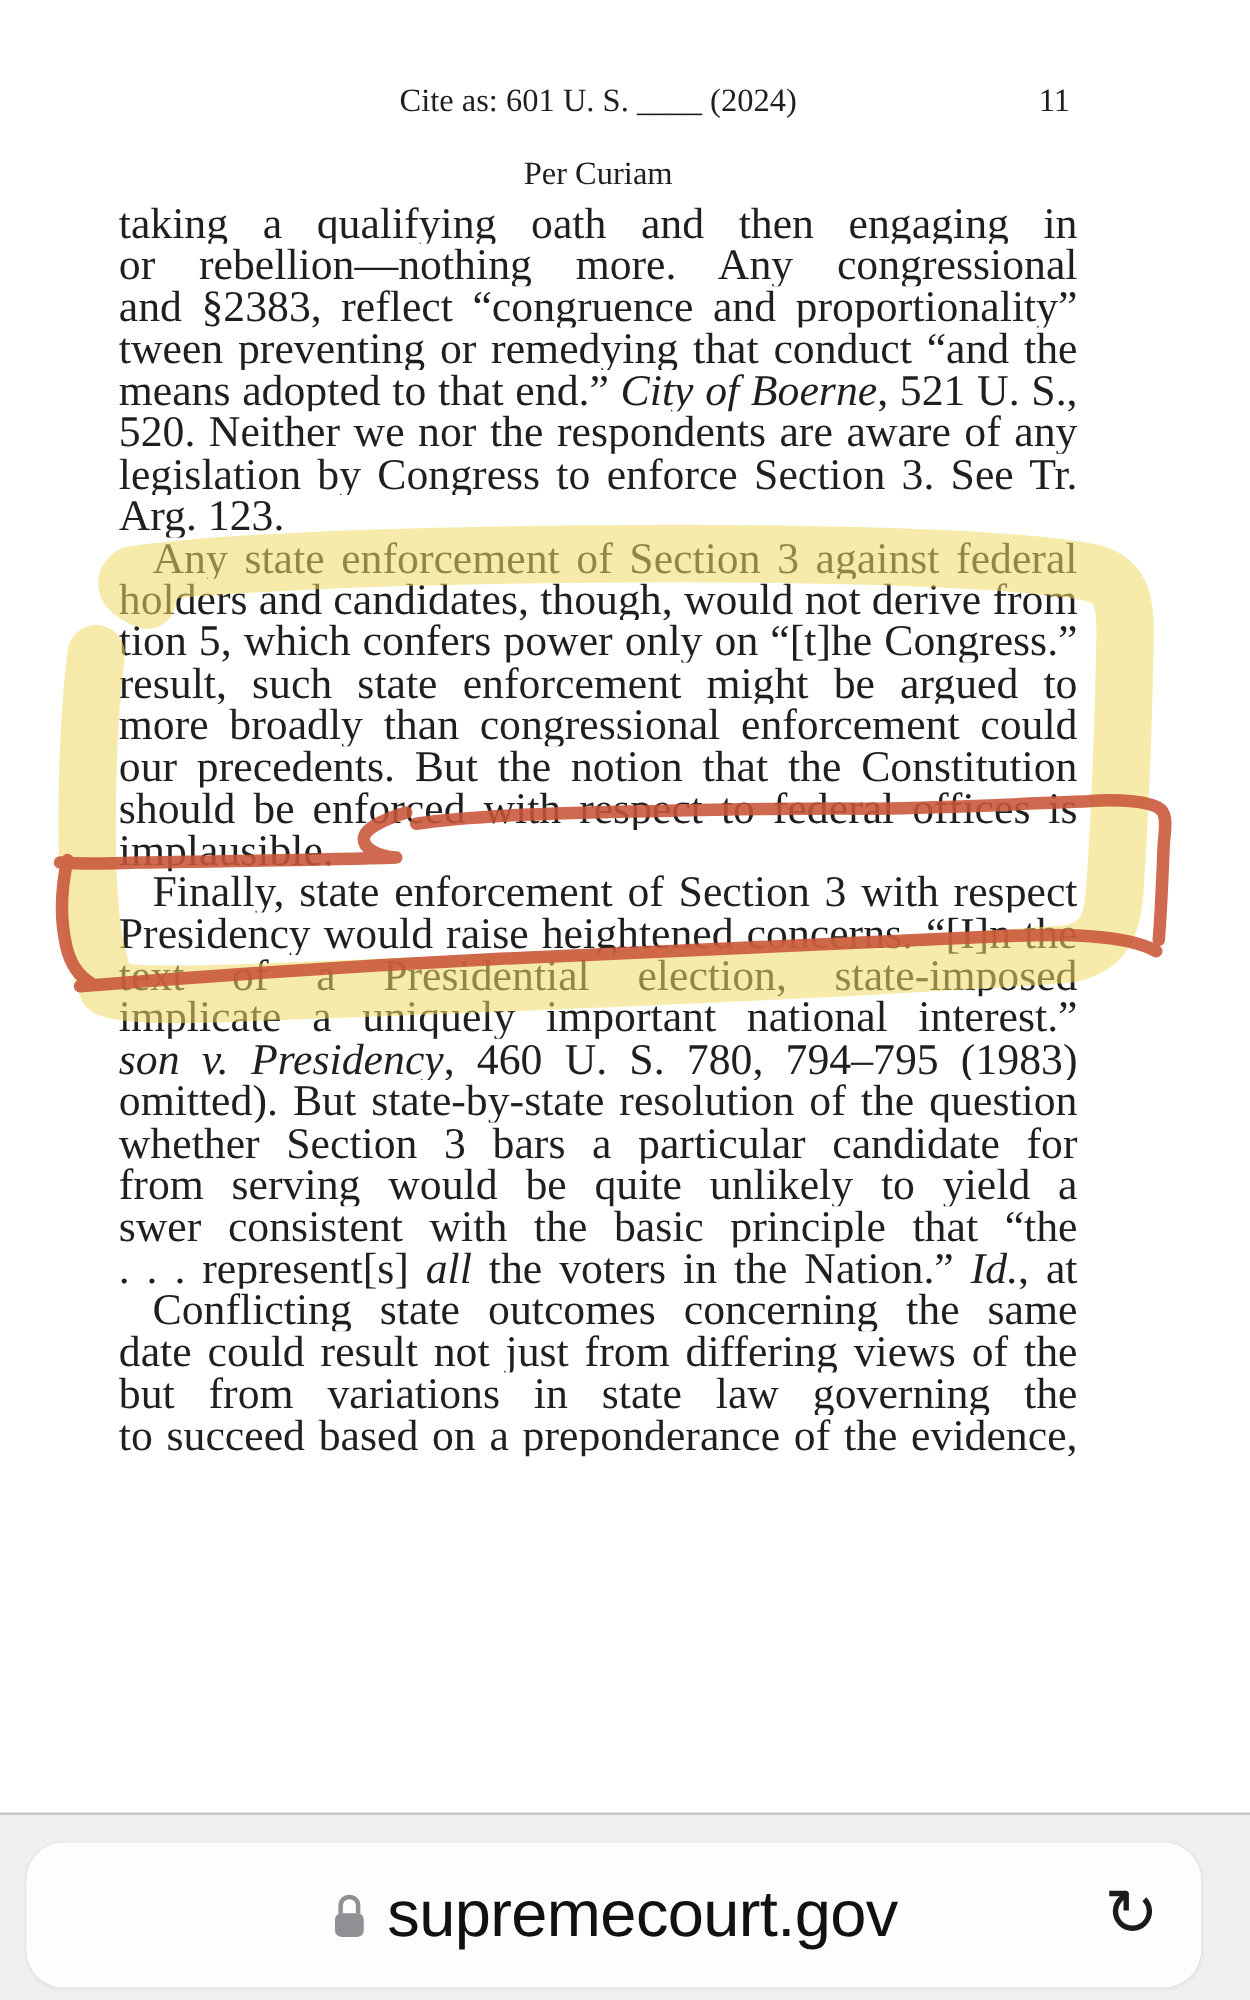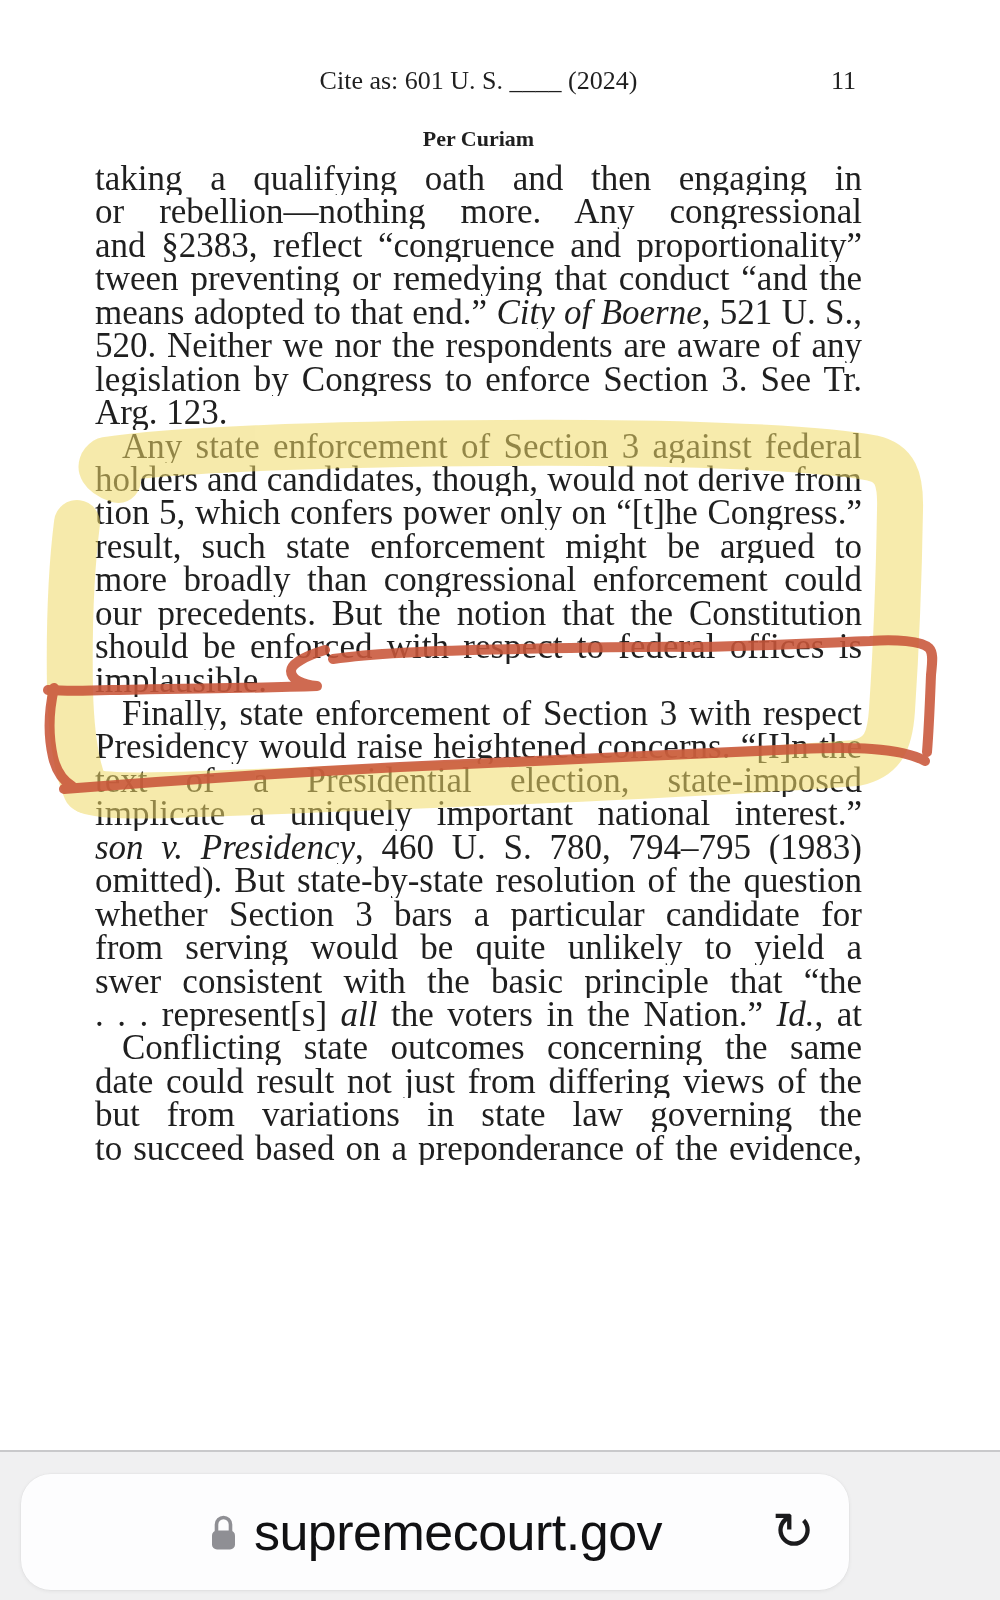--- a/index.html
+++ b/index.html
@@ -4,33 +4,33 @@
 <style>
   html,body{margin:0;padding:0;background:#ffffff;}
   .screen{position:relative;width:1000px;height:1600px;overflow:hidden;background:#ffffff;
           font-family:"Liberation Serif","DejaVu Serif",serif;}
   
   .doc-page{position:absolute;left:0;top:0;width:1000px;height:1102px;background:#ffffff;color:#1f1f1f;}
   .doc-header{position:absolute;top:64px;left:95px;width:767px;height:34px;
               font-size:26px;line-height:34px;text-align:center;}
   .doc-header .pagenum{position:absolute;right:6px;top:0;}
   .doc-subtitle{position:absolute;top:122px;left:95px;width:767px;height:34px;
-                font-size:22px;line-height:34px;text-align:center;font-weight:bold;}
+                font-size:26px;line-height:34px;text-align:center;}
   .doc-body{position:absolute;left:95px;top:162px;width:767px;
             font-size:35px;line-height:33.45px;}
   .line{height:33.45px;overflow:hidden;text-align:justify;text-align-last:justify;}
   .line.para-end{text-align-last:left;}
   .line.indent{text-indent:27px;}
   .it{font-style:italic;}
   
   .overlay{position:absolute;left:0;top:0;width:1000px;height:1600px;pointer-events:none;}
   
   .browser-bar{position:absolute;left:0;top:1450px;width:1000px;height:150px;
                background:#f0f0f1;border-top:2px solid #c9c9cb;box-sizing:border-box;}
-  .url-pill{position:absolute;left:21px;top:22px;width:828px;height:116px;background:#fdfdfe;
+  .url-pill{position:absolute;left:21px;top:22px;width:940px;height:116px;background:#fdfdfe;
             border-radius:30px;box-shadow:0 1px 4px rgba(0,0,0,0.07),0 0 0 0.5px rgba(0,0,0,0.03);
             display:flex;align-items:center;justify-content:center;gap:15px;
             font-family:"Liberation Sans","DejaVu Sans",sans-serif;}
   .url-text{font-size:52px;color:#111113;letter-spacing:-0.5px;}
   .lock{display:flex;align-items:center;margin-top:4px;}
   .reload{position:absolute;right:34px;top:50%;transform:translateY(-52%);
           font-size:52px;color:#1b1b1d;font-family:"DejaVu Sans",sans-serif;cursor:pointer;line-height:1;}
 </style>
 </head>
 <body>

